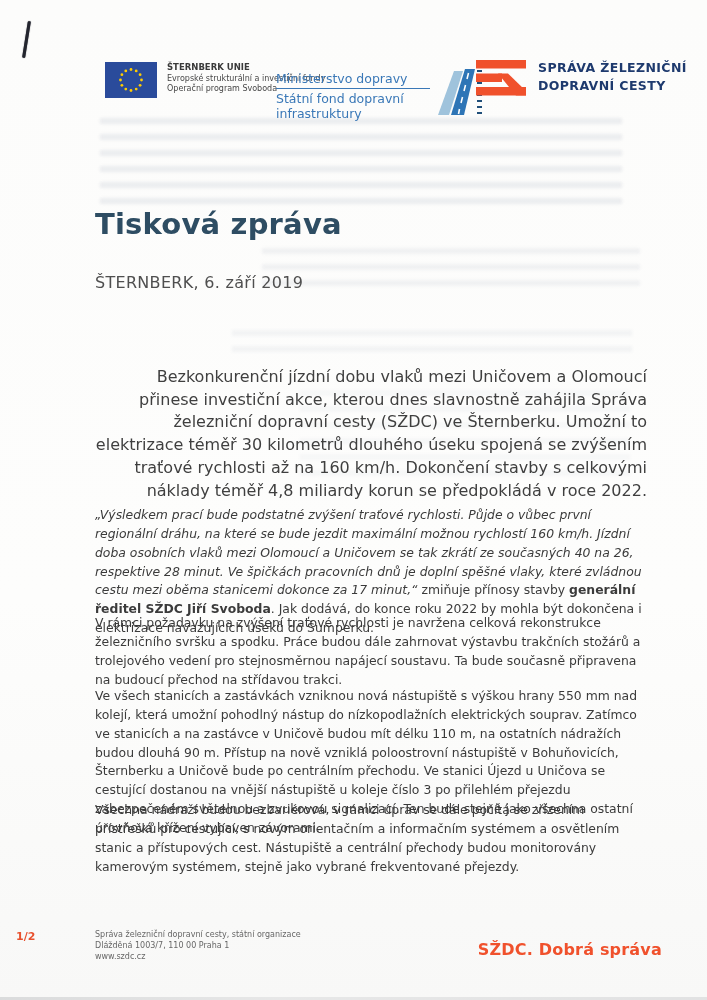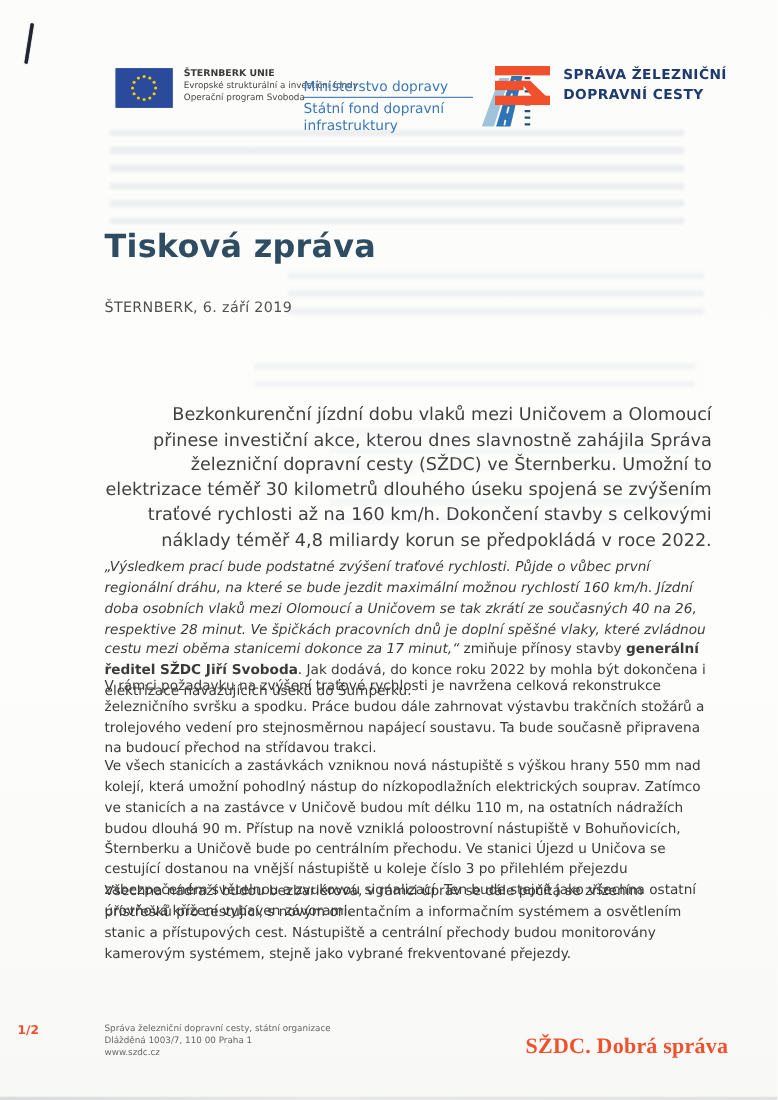--- a/index.html
+++ b/index.html
@@ -34,30 +34,30 @@
   }
   
   .eu-flag{width:52px;height:36px;background:#2a4b9b;display:block;}
   .eu-text{font-size:8px;color:#474747;line-height:1.32;}
   .eu-text .t1{font-weight:bold;font-size:8.5px;color:#3a3a3a;}
   .ministry{color:#3a78b7;font-size:12.5px;line-height:1.2;}
   .ministry .rule{height:1px;background:#3a78b7;width:154px;margin:2px 0 2px 0;}
   .szdc-text{font-size:12.5px;font-weight:bold;color:#1e3a6e;letter-spacing:.4px;line-height:1.45;}
   
   .kicker{font-size:29px;font-weight:bold;color:#2e4d63;letter-spacing:.2px;}
-  .dateline{font-size:13px;color:#4f4f4f;letter-spacing:.3px;}
+  .dateline{font-size:16px;color:#4f4f4f;letter-spacing:.3px;}
   .headline{font-size:24px;font-weight:bold;color:#e8512e;line-height:1.24;width:552px;}
   .lead{font-size:16px;color:#3f3f3f;line-height:1.42;width:552px;text-align:right;}
   .body-text{font-size:12.4px;color:#3b3b3b;line-height:1.52;width:552px;}
   .quote-italic{font-style:italic;}
   .quote-name{font-weight:bold;}
   
   .page-number{font-size:11px;font-weight:bold;color:#e8512e;}
   .footer-address{font-size:8px;color:#666;line-height:1.4;}
-  .slogan{font-size:20px;font-weight:bold;color:#f0512c;letter-spacing:.2px;font-family:Liberation Serif, serif;}
+  .slogan{font-size:16px;font-weight:bold;color:#f0512c;letter-spacing:.2px;}
 </style>
 </head>
 <body>
 
 <div class="page">
 
   <div class="pen-mark"></div>
   <div class="bleed" style="left:100px;top:118px;width:522px;height:86px;opacity:.75;"></div>
   <div class="bleed" style="left:262px;top:248px;width:378px;height:48px;opacity:.55;"></div>
   <div class="bleed" style="left:232px;top:330px;width:400px;height:30px;opacity:.45;"></div>
@@ -115,21 +115,21 @@
             <line x1="41" y1="26" x2="46" y2="26"></line>
           <line x1="41" y1="32" x2="46" y2="32"></line>
             <line x1="41" y1="38" x2="46" y2="38"></line>
           <line x1="41" y1="44" x2="46" y2="44"></line>
             <line x1="41" y1="50" x2="46" y2="50"></line>
         </g>
       </svg>
     </span>
   </div>
 
-  <div class="abs" style="left:450px;top:57px;display:flex;gap:12px;align-items:flex-start;">
+  <div class="abs" style="left:476px;top:57px;display:flex;gap:12px;align-items:flex-start;">
     <span>
       <svg width="50" height="50" viewBox="0 0 100 92">
         <g fill="#f0512c">
           <rect x="0" y="2" width="100" height="17"></rect>
           <rect x="0" y="29" width="52" height="17"></rect>
           <polygon points="44,29 64,29 100,64 100,73 80,73"></polygon>
           <rect x="0" y="56" width="100" height="17"></rect>
         </g>
       </svg>
     </span>

